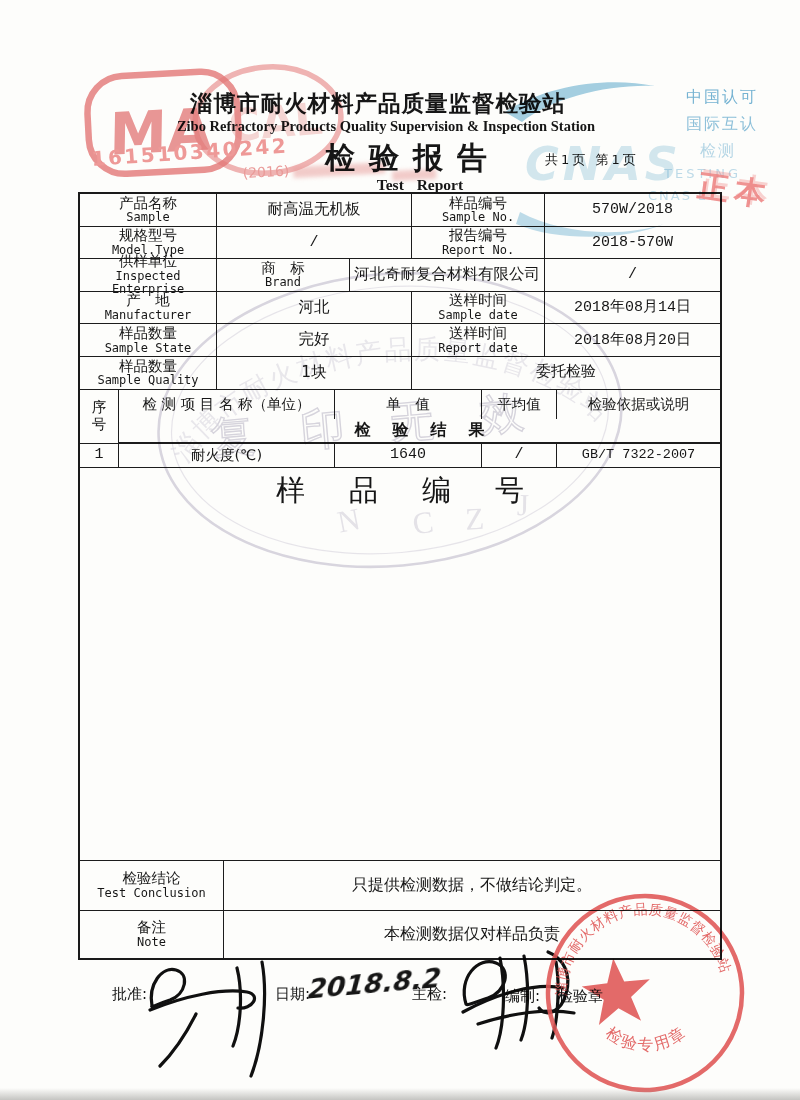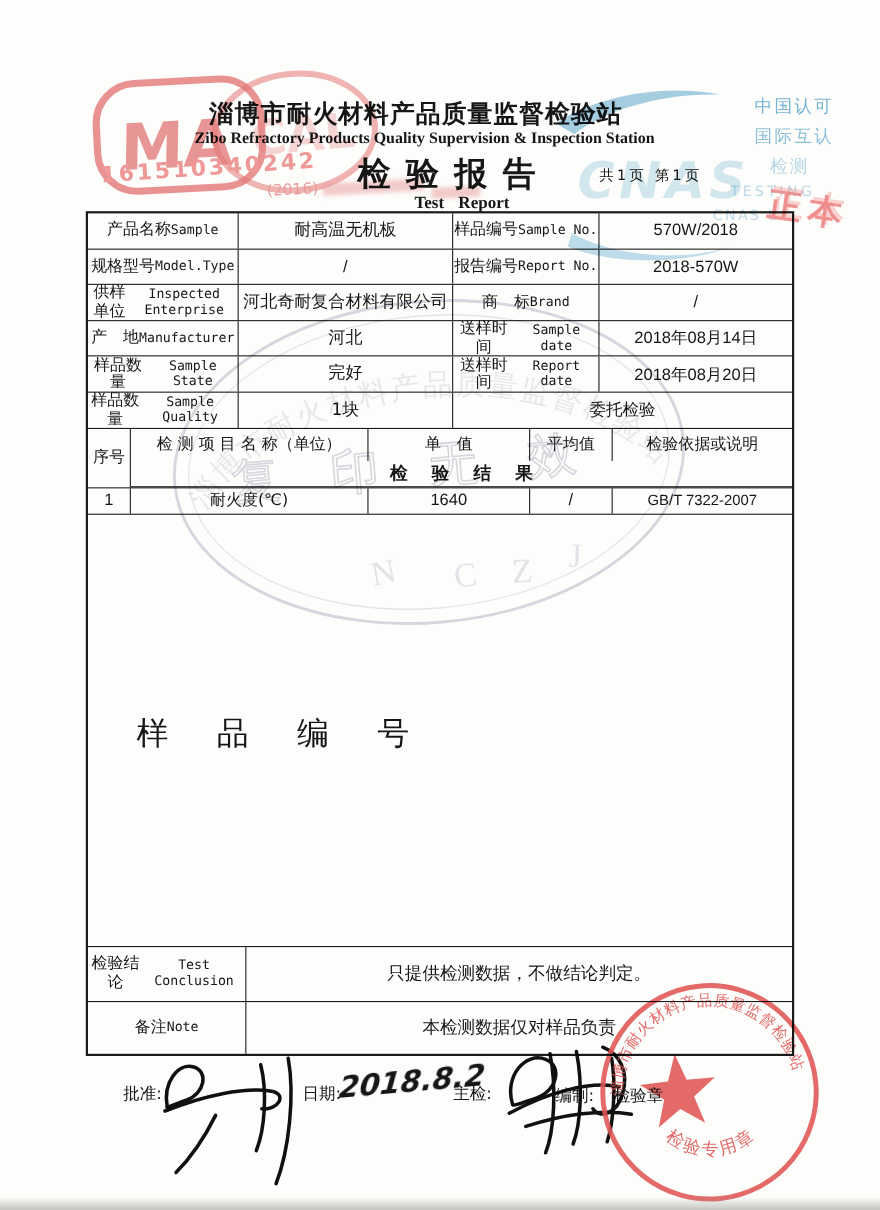--- a/index.html
+++ b/index.html
@@ -17,29 +17,29 @@
   .report-cn{top:138px;left:0;width:800px;text-align:center;transform:translateX(13px);
       font-size:30px;font-weight:600;letter-spacing:14px;}
   .pages{top:151px;left:545px;font-size:13px;letter-spacing:3px;}
   .report-en{top:176px;left:0;width:800px;text-align:center;transform:translateX(20px);
       font-size:15.5px;font-weight:bold;word-spacing:9px;}
   
   .doc-table{position:absolute;left:78px;top:192px;width:644px;height:768px;
       border:2.2px solid #1a1a1a;box-sizing:border-box;display:flex;flex-direction:column;background:transparent;}
   .row{display:flex;border-bottom:1.6px solid #1c1c1c;box-sizing:border-box;flex:0 0 auto;}
   .row.last{border-bottom:none;}
-  .cell{display:flex;flex-direction:row;justify-content:center;align-items:center;
+  .cell{display:flex;flex-direction:column;justify-content:center;align-items:center;
       border-right:1.6px solid #1c1c1c;box-sizing:border-box;text-align:center;line-height:1.15;}
   .cell.end{border-right:none;flex:1;}
   .h33{height:32.6px;} .h24{height:24px;} .h30{height:30px;} .h54{height:54px;}
   .h394{height:393px;} .h50{height:50px;} .h48{height:47px;}
   .w137{width:137px;} .w195{width:195px;} .w133{width:133px;}
   .w39{width:39px;} .w216{width:216px;} .w147{width:147px;} .w75{width:75px;} .w144{width:144px;}
   .lab-cn{font-size:14.5px;} .lab-en{font-size:12px;font-family:"DejaVu Sans Mono",monospace;}
-  .val{font-size:15px;font-family:Liberation Sans, sans-serif;}
+  .val{font-size:15px;font-family:Liberation Mono, monospace;}
   .val-cn{font-size:15.5px;}
   .col-rest{flex:1;display:flex;flex-direction:column;}
   .subrow{display:flex;box-sizing:border-box;}
   .title-row{border-bottom:1.6px solid #1c1c1c;justify-content:center;align-items:center;
       font-size:16px;font-weight:600;letter-spacing:22px;text-indent:22px;}
   .sub-h{font-size:14.5px;}
   .blank-cell{justify-content:flex-start;padding-top:6px;font-size:29px;letter-spacing:44px;text-indent:44px;font-weight:500;}
   .concl-val{font-size:16px;}
   
   .flabel{font-size:15px;}
@@ -82,25 +82,25 @@
           <span class="lab-cn">报告编号</span>
           <span class="lab-en">Report No.</span>
         </div>
       <div class="cell end val">2018-570W</div>
     </div>
     <div class="row h33">
       <div class="cell w137">
           <span class="lab-cn">供样单位</span>
           <span class="lab-en">Inspected Enterprise</span>
         </div>
-      <div class="cell w195 val-cn">河北奇耐复合材料有限公司</div>
       <div class="cell w133">
           <span class="lab-cn">商　标</span>
           <span class="lab-en">Brand</span>
         </div>
+      <div class="cell w195 val-cn">河北奇耐复合材料有限公司</div>
       <div class="cell end val">/</div>
     </div>
     <div class="row h33">
       <div class="cell w137">
           <span class="lab-cn">产　地</span>
           <span class="lab-en">Manufacturer</span>
         </div>
       <div class="cell w195 val-cn">河北</div>
       <div class="cell w133">
           <span class="lab-cn">送样时间</span>

